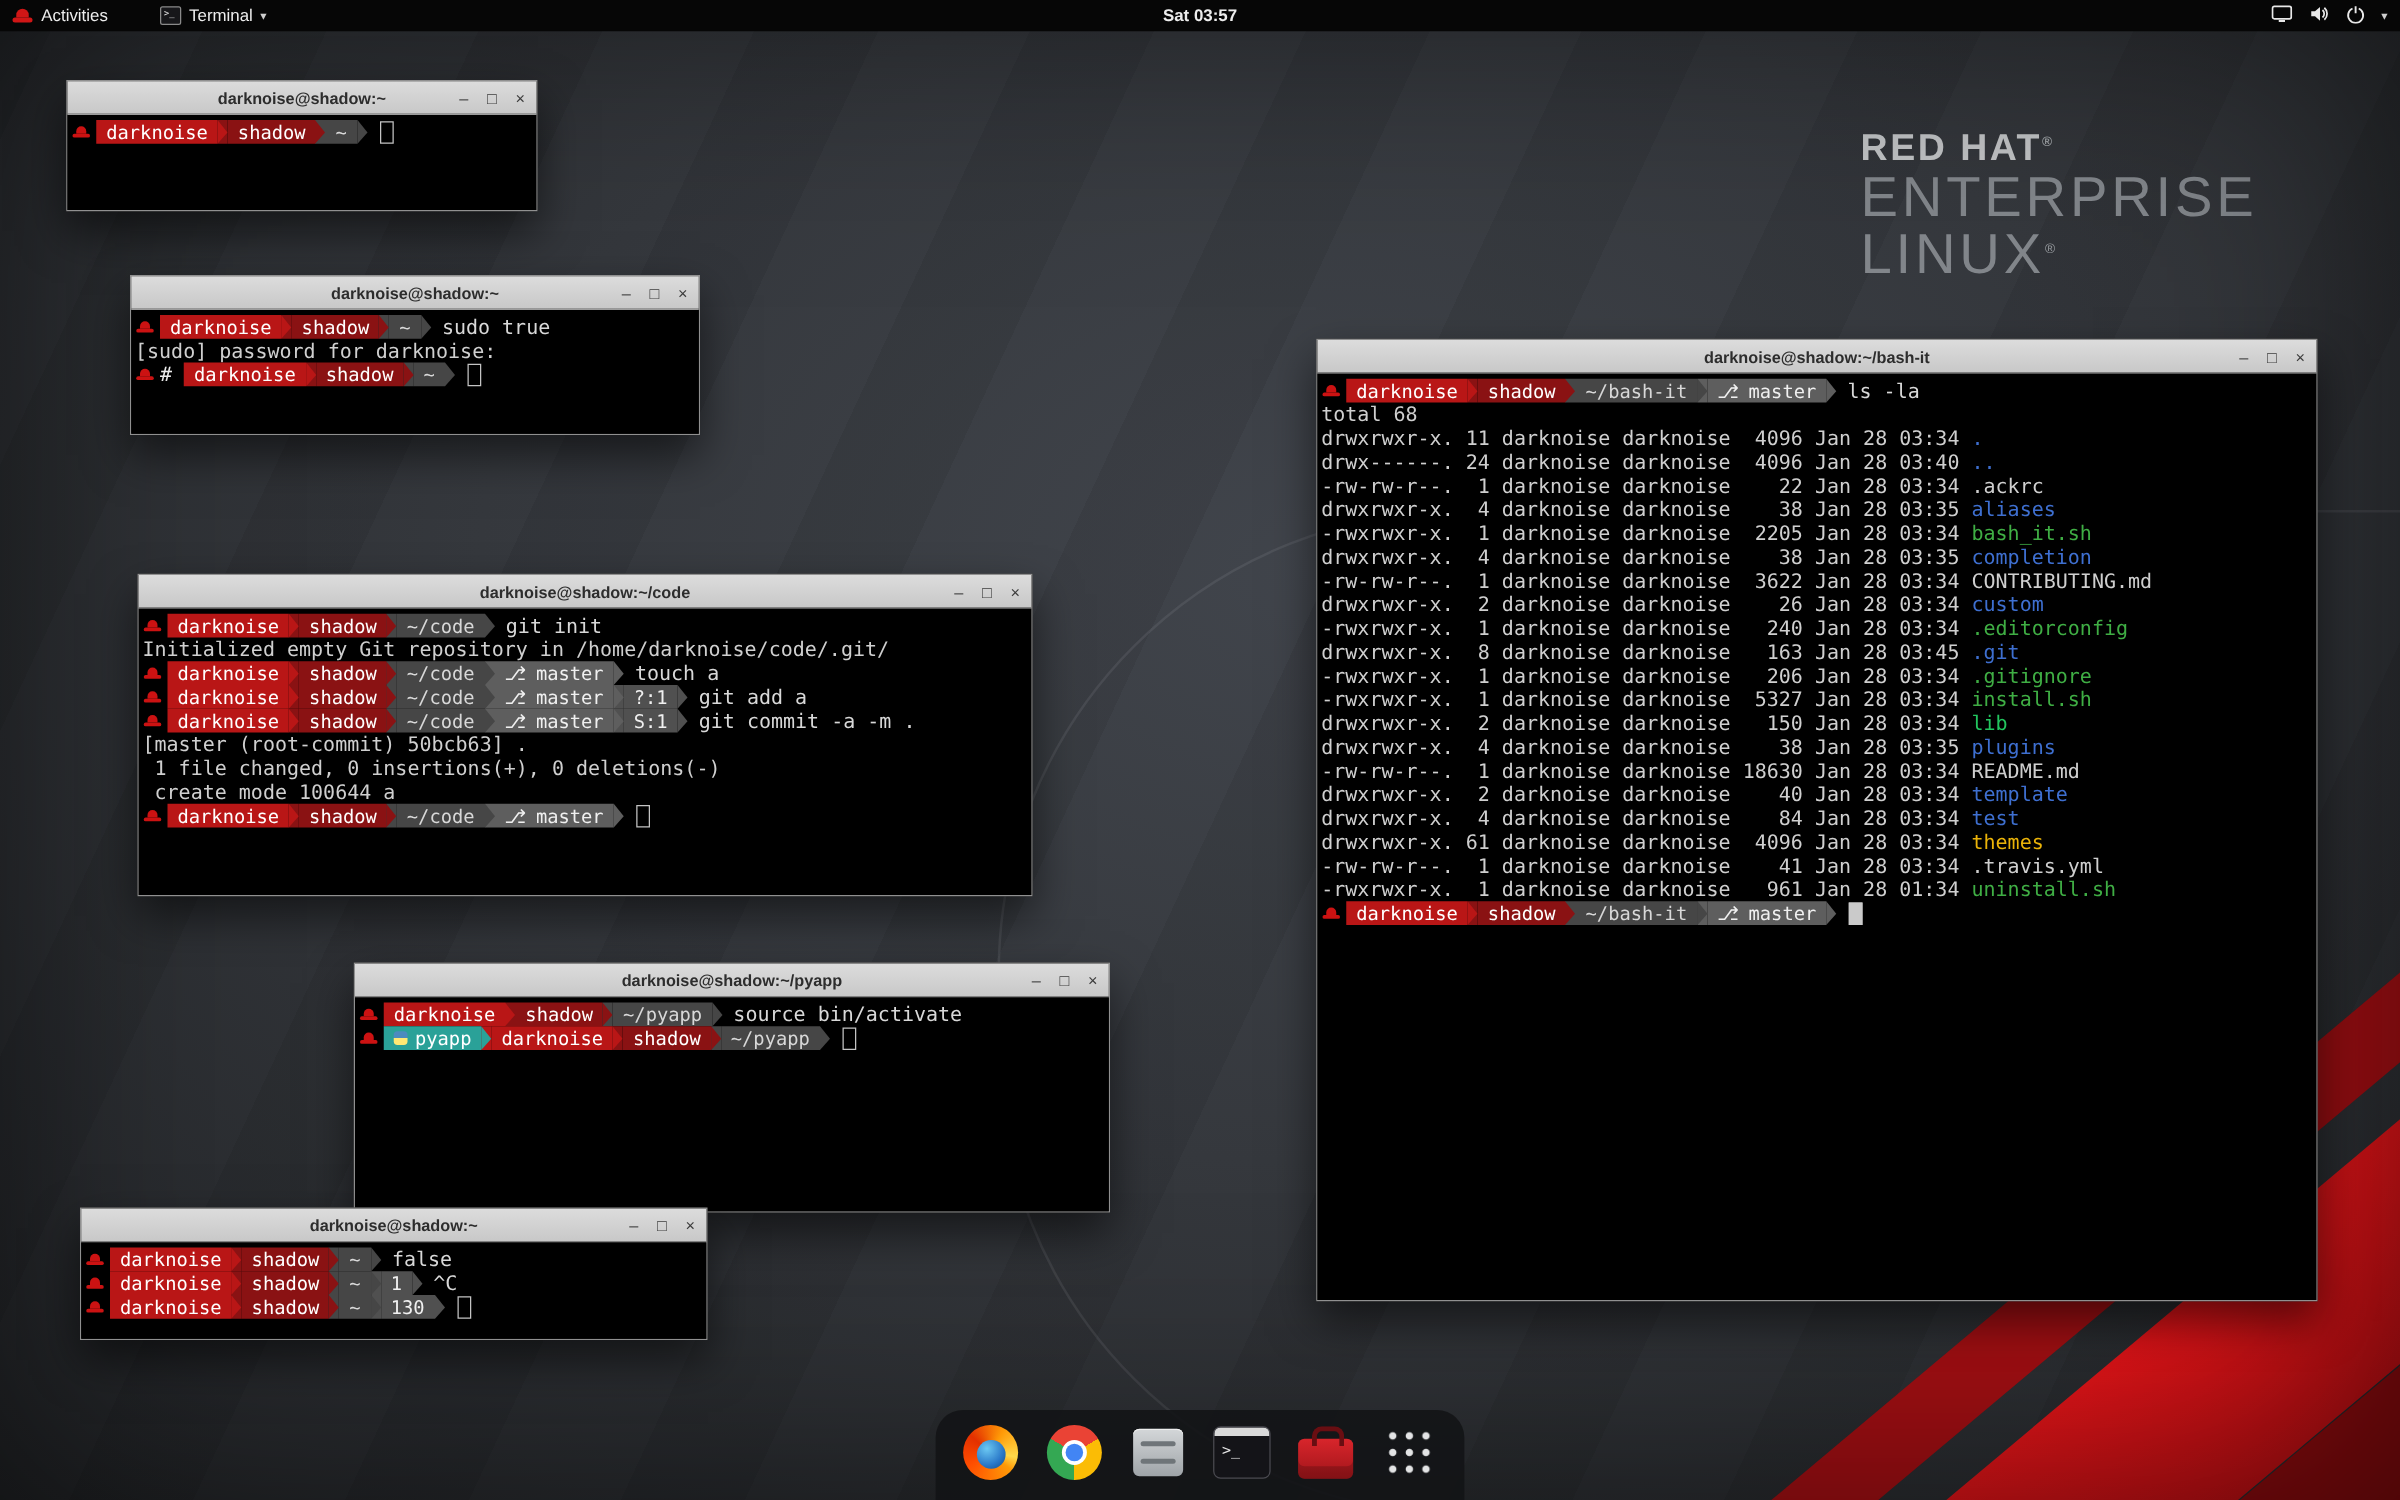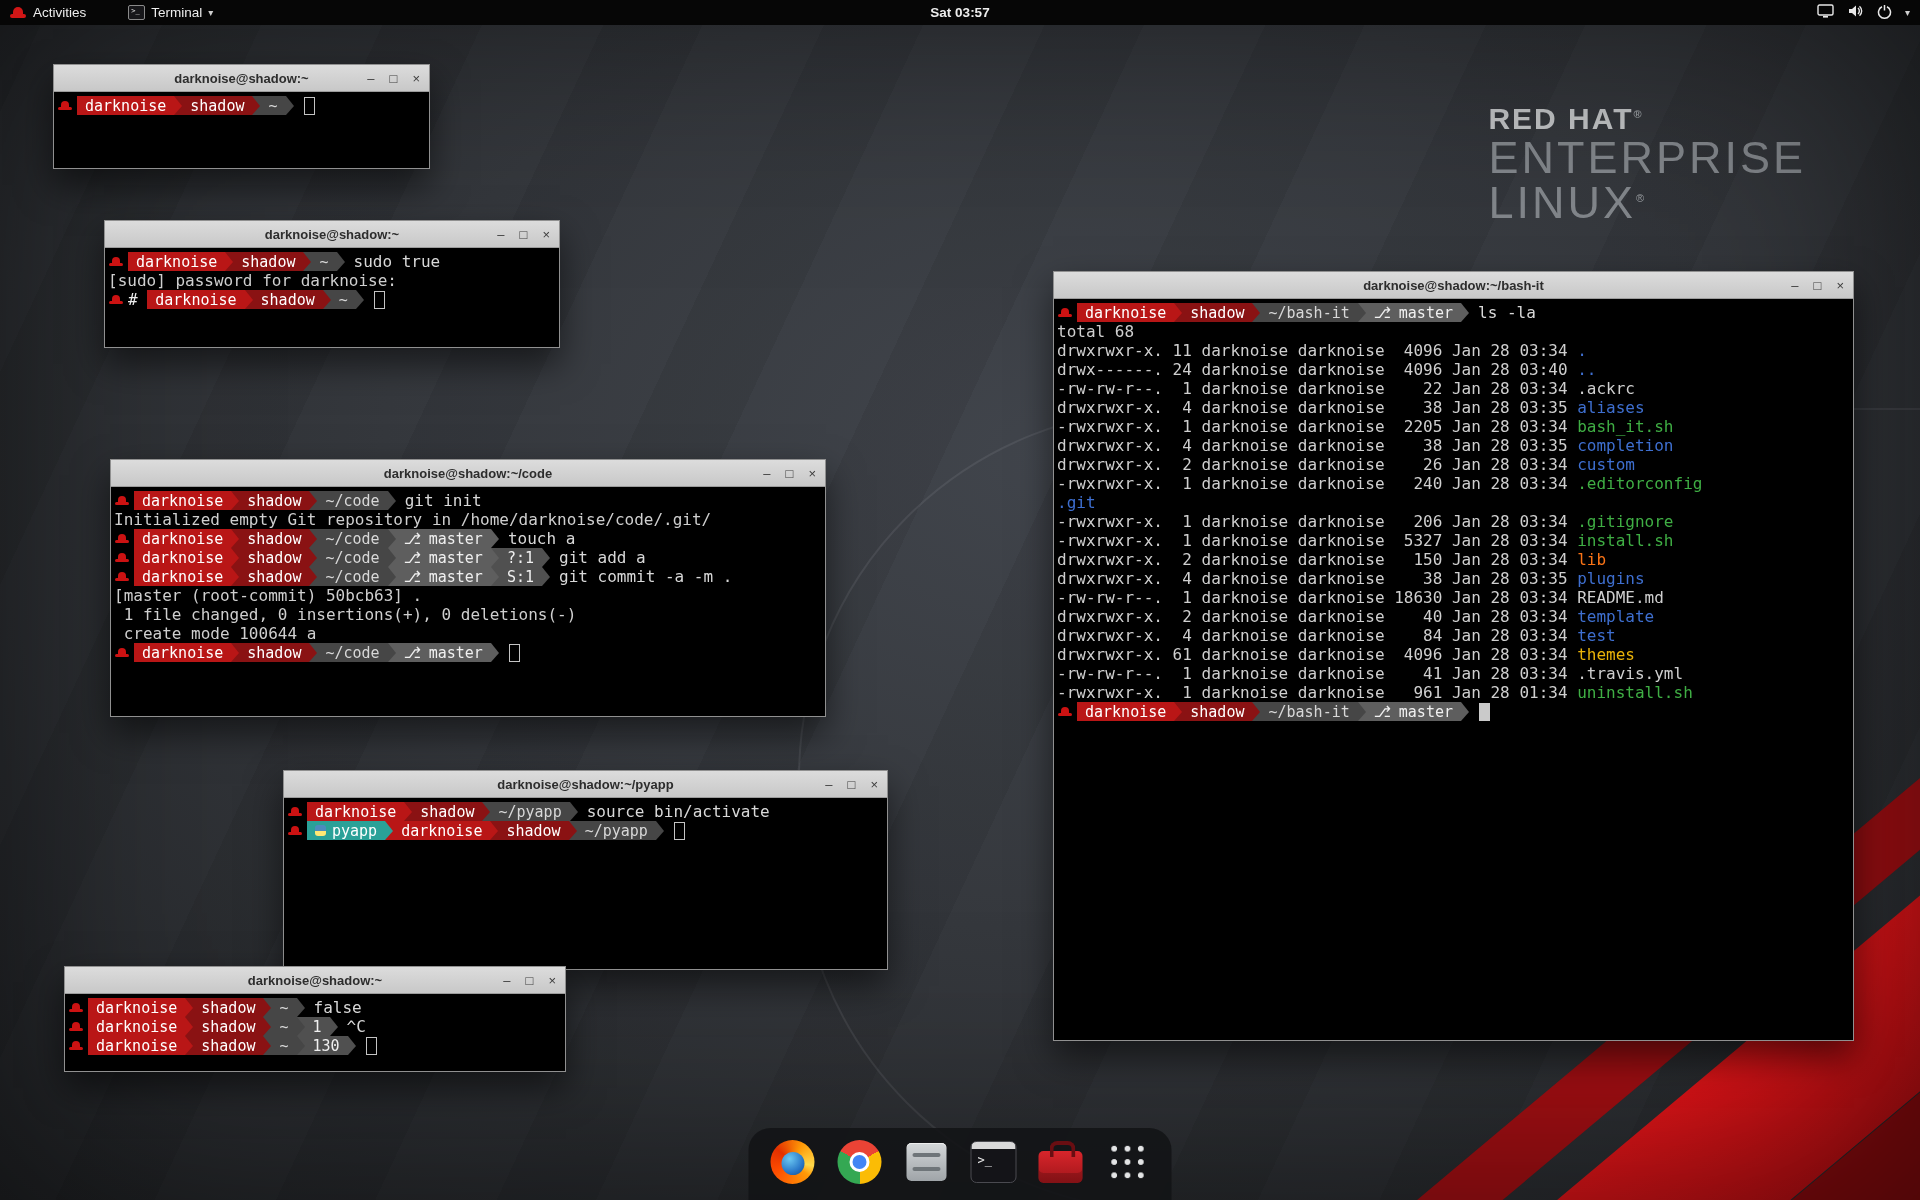--- a/index.html
+++ b/index.html
@@ -416,41 +416,45 @@
         </div>
         <div class="term-line">
           <span class="t-out">-rwxrwxr-x.  1 darknoise darknoise  2205 Jan 28 03:34 </span>
           <span class="t-out" style="color: rgb(63, 174, 68);">bash_it.sh</span>
         </div>
         <div class="term-line">
           <span class="t-out">drwxrwxr-x.  4 darknoise darknoise    38 Jan 28 03:35 </span>
           <span class="t-out" style="color: rgb(62, 111, 208);">completion</span>
         </div>
         <div class="term-line">
+          <span class="t-out">-rw-rw-r--.  1 darknoise darknoise  3622 Jan 28 03:34 CONTRIBUTING.md</span>
+        </div>
+        <div class="term-line">
           <span class="t-out">drwxrwxr-x.  2 darknoise darknoise    26 Jan 28 03:34 </span>
           <span class="t-out" style="color: rgb(62, 111, 208);">custom</span>
         </div>
         <div class="term-line">
           <span class="t-out">-rwxrwxr-x.  1 darknoise darknoise   240 Jan 28 03:34 </span>
           <span class="t-out" style="color: rgb(63, 174, 68);">.editorconfig</span>
         </div>
         <div class="term-line">
+          <span class="t-out">drwxrwxr-x.  8 darknoise darknoise   163 Jan 28 03:45 </span>
           <span class="t-out" style="color: rgb(62, 111, 208);">.git</span>
         </div>
         <div class="term-line">
           <span class="t-out">-rwxrwxr-x.  1 darknoise darknoise   206 Jan 28 03:34 </span>
           <span class="t-out" style="color: rgb(63, 174, 68);">.gitignore</span>
         </div>
         <div class="term-line">
           <span class="t-out">-rwxrwxr-x.  1 darknoise darknoise  5327 Jan 28 03:34 </span>
           <span class="t-out" style="color: rgb(63, 174, 68);">install.sh</span>
         </div>
         <div class="term-line">
           <span class="t-out">drwxrwxr-x.  2 darknoise darknoise   150 Jan 28 03:34 </span>
-          <span class="t-out" style="color: #f97316;">lib</span>
+          <span class="t-out" style="color: #22c55e;">lib</span>
         </div>
         <div class="term-line">
           <span class="t-out">drwxrwxr-x.  4 darknoise darknoise    38 Jan 28 03:35 </span>
           <span class="t-out" style="color: rgb(62, 111, 208);">plugins</span>
         </div>
         <div class="term-line">
           <span class="t-out">-rw-rw-r--.  1 darknoise darknoise 18630 Jan 28 03:34 README.md</span>
         </div>
         <div class="term-line">
           <span class="t-out">drwxrwxr-x.  2 darknoise darknoise    40 Jan 28 03:34 </span>

